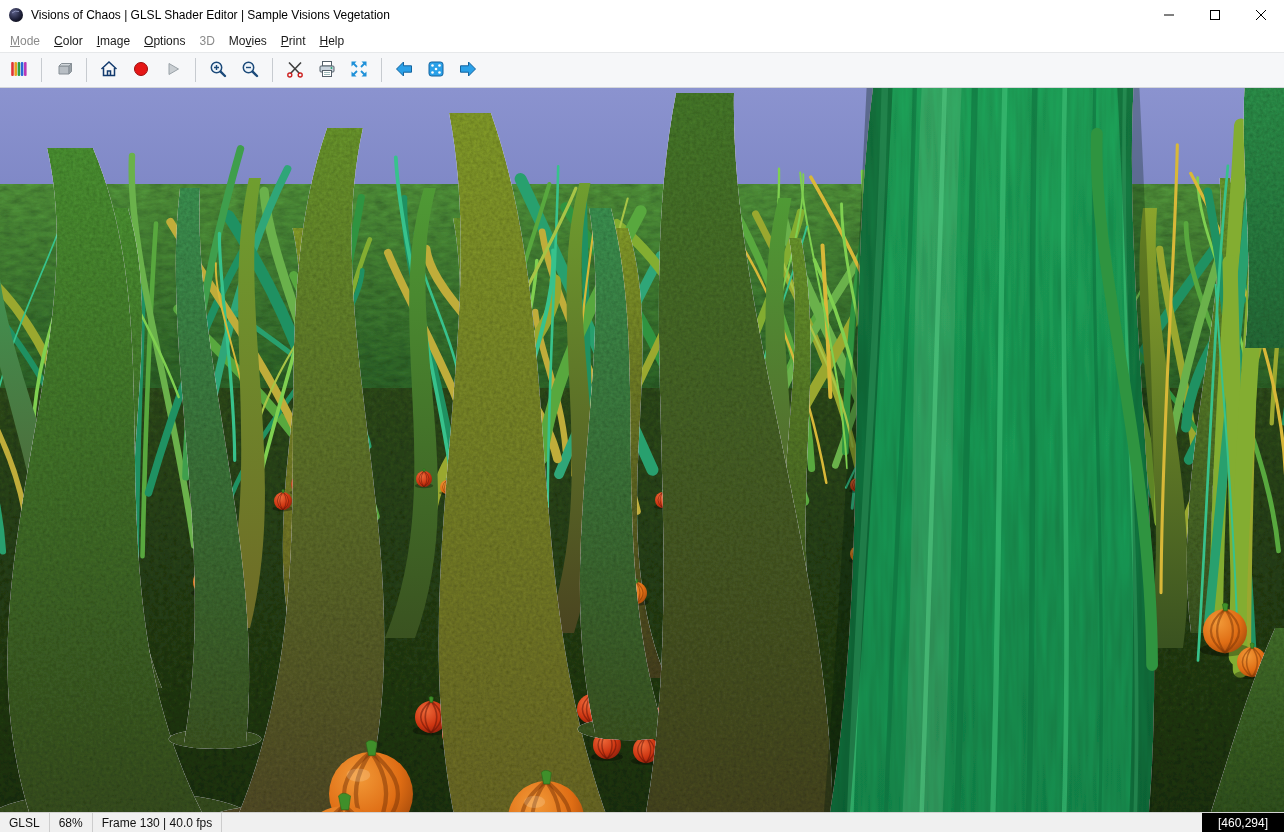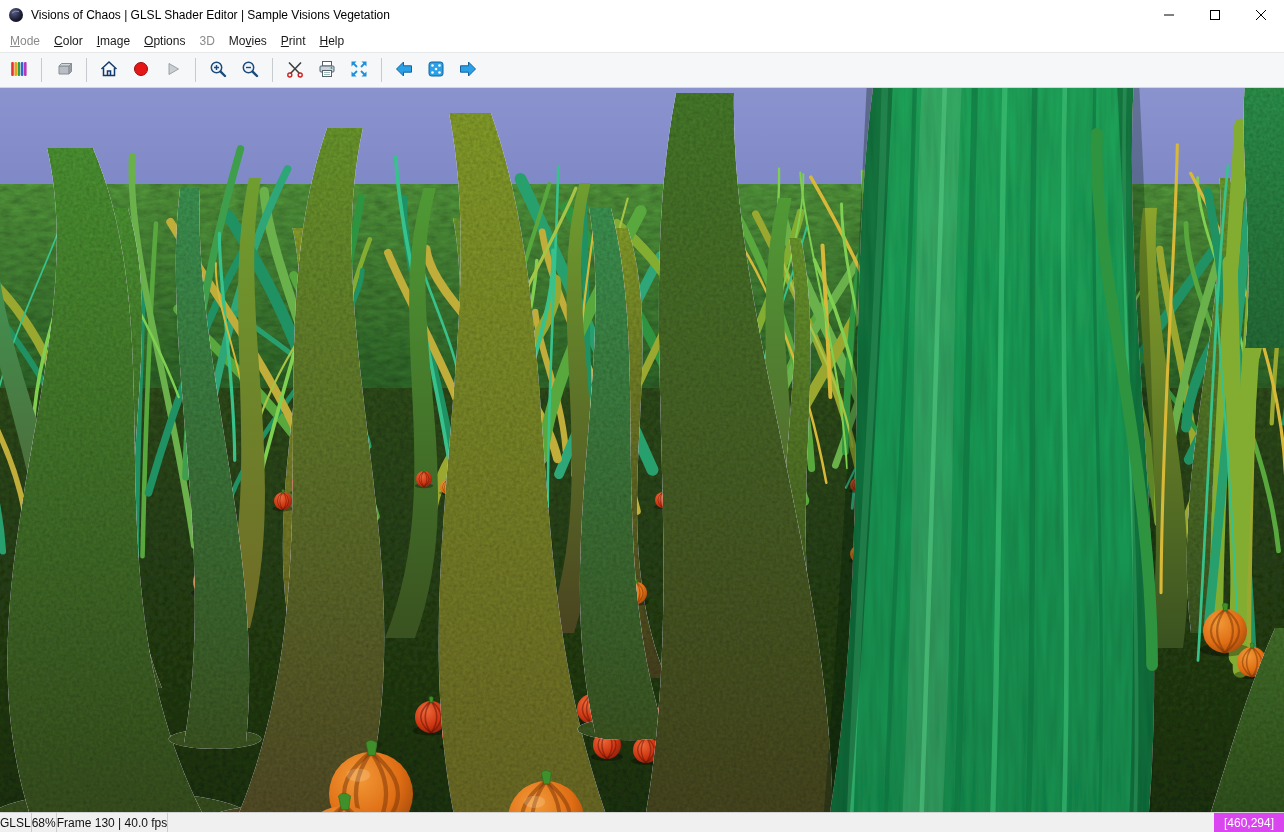--- a/index.html
+++ b/index.html
@@ -13,23 +13,23 @@
   .menubar{flex:0 0 22px;display:flex;align-items:stretch;background:#fff;padding-left:3px}
   .menu-item{font-size:12px;color:#1a1a1a;padding:3px 7px 4px;display:flex;align-items:center;white-space:nowrap}
   .menu-item u{text-decoration:underline}
   .menu-item.disabled{color:#8a8a8a}
   .toolbar{flex:0 0 36px;background:#f6f7f9;border-top:1px solid #e6e8ea;border-bottom:1px solid #d4d7da;display:flex;align-items:center;padding:0 4px;gap:2px}
   .tb-btn{width:30px;height:28px;display:flex;align-items:center;justify-content:center;border:none;background:transparent}
   .tb-btn svg{width:20px;height:20px}
   .tb-sep{width:1px;height:24px;background:#c7cbd0;margin:0 5px;flex:0 0 1px}
   .canvas{flex:0 0 724px;height:724px;overflow:hidden;background:#1f3512;line-height:0}
   .statusbar{flex:0 0 20px;display:flex;align-items:stretch;background:#f0f0f0;border-top:1px solid #d2d2d2;font-size:12px;color:#111}
-  .sb-seg{padding:0 0;border-right:1px solid #cdcdcd;display:flex;align-items:center;white-space:nowrap}
+  .sb-seg{padding:0 9px;border-right:1px solid #cdcdcd;display:flex;align-items:center;white-space:nowrap}
   .sb-fill{flex:1}
-  .sb-coords{background:#d946ef;color:#fff;padding:0 10px;display:flex;align-items:center;white-space:nowrap}
+  .sb-coords{background:#000000;color:#fff;padding:0 16px;display:flex;align-items:center;white-space:nowrap}
 </style>
 </head>
 <body>
 
 <div class="window">
 
   <div class="titlebar">
     <span class="app-icon">
       <svg viewBox="0 0 16 16">
         <defs>

